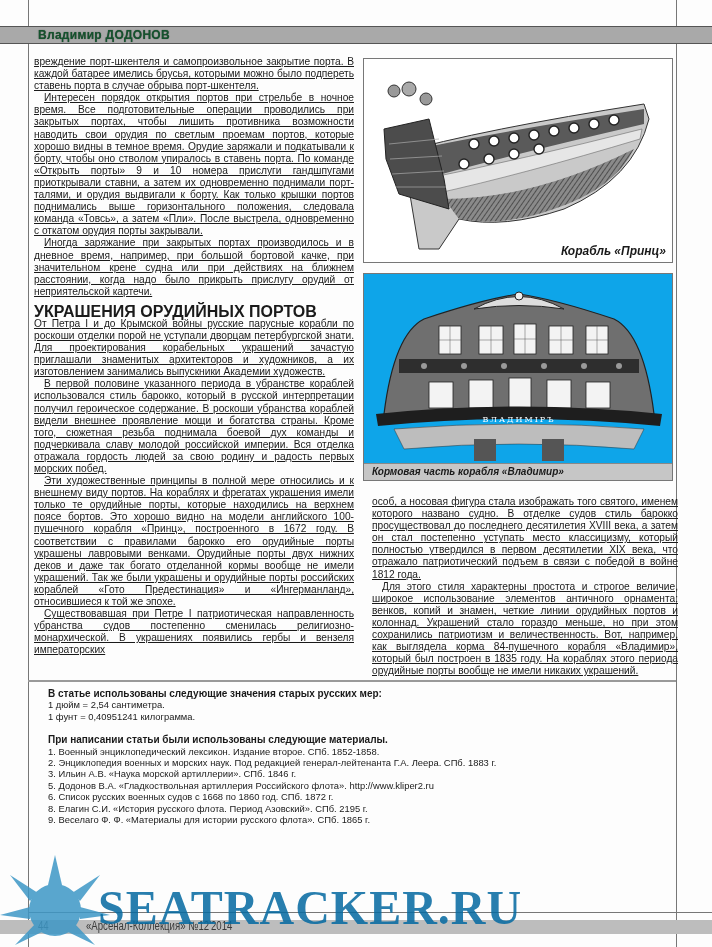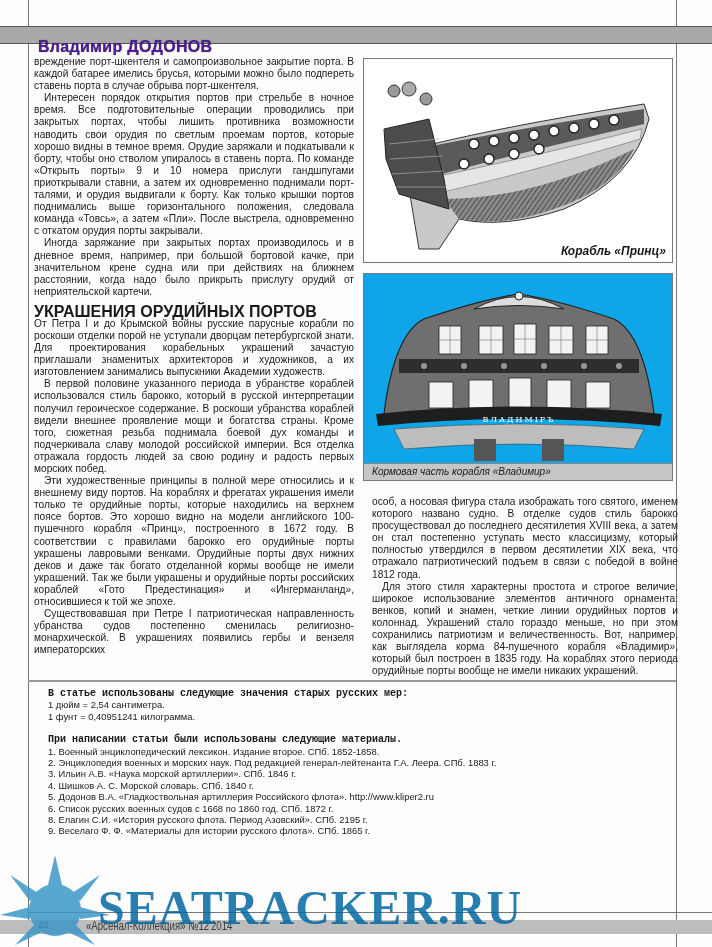--- a/index.html
+++ b/index.html
@@ -2,37 +2,37 @@
 <html><head>
 <meta charset="utf-8">
 <style>
   html, body { margin:0; padding:0; }
   body { width:712px; height:947px; background:#fdfdfd; position:relative; overflow:hidden;
          font-family:"Liberation Sans", sans-serif; color:#1a1a1a; }
   .vline-left { position:absolute; left:28px; top:0; height:947px; width:1px; background:#777; }
   .vline-right { position:absolute; left:676px; top:0; height:947px; width:1px; background:#777; }
   .header-bar { position:absolute; left:0; top:26px; width:712px; height:16px; background:#a9a9a9;
                 border-top:1px solid #555; border-bottom:1px solid #555; }
-  .header-author { position:absolute; left:38px; top:12px; font-size:16px; font-weight:bold; color:#4c1d95;
+  .header-author { position:absolute; left:38px; top:0px; font-size:12px; font-weight:bold; color:#14532d;
                    letter-spacing:0.3px; line-height:16px; text-shadow:0 0 1px #444; }
   .col { position:absolute; font-size:10.2px; line-height:12.1px; text-align:justify; }
-  .col p { margin:0; text-indent:10px; }
+  .col p { margin:0; text-indent:10px;text-decoration:underline; }
   .col p.noind { text-indent:0; }
   .col h3 { margin:8px 0 0 0; font-size:16px; font-weight:bold; line-height:12px; }
   .col-left { left:34px; top:56px; width:320px; height:622px; }
   .col-right { left:372px; top:496px; width:306px; }
   .frame1 { position:absolute; left:363px; top:58px; width:308px; height:203px; border:1px solid #777; background:#fff; }
   .frame2 { position:absolute; left:363px; top:273px; width:308px; height:206px; border:1px solid #777; background:#0ea5e9; }
   .cap1 { position:absolute; right:6px; bottom:4px; font-size:12px; font-weight:bold; font-style:italic; }
   .cap2 { position:absolute; left:0; bottom:0; width:308px; height:16px; background:#c6c6c6; border-top:1px solid #888; }
-  .cap2 span { position:absolute; left:8px; top:2px; font-size:10px; font-weight:normal; font-style:italic; }
+  .cap2 span { position:absolute; left:8px; top:2px; font-size:10px; font-weight:bold; font-style:italic; }
   .hr-mid { position:absolute; left:28px; top:680px; width:648px; height:2px; background:#999; }
   .notes { position:absolute; left:48px; top:688px; width:620px; font-size:9.4px; line-height:11.4px; }
   .notes div { white-space:nowrap; }
-  .notes .b { font-weight:bold; font-size:10px;font-family:Liberation Mono, monospace; }
+  .notes .b { font-weight:bold; font-size:10px; }
   .gap { height:12px; }
   .hr-foot { position:absolute; left:28px; top:912px; width:684px; height:1px; background:#777; }
   .footer-bar { position:absolute; left:0; top:920px; width:712px; height:14px; background:#bdbdbd; }
   .page-num { position:absolute; left:38px; top:919px; font-size:12px; color:#3a3a3a; transform:scaleX(0.8); transform-origin:left; }
   .journal { position:absolute; left:86px; top:919px; font-size:12px; color:#3a3a3a; transform:scaleX(0.8); transform-origin:left; white-space:nowrap; }
   .watermark { position:absolute; left:0; top:855px; width:712px; height:90px; pointer-events:none; }
   .wm-text { position:absolute; left:98px; top:880px; font-family:Liberation Serif, serif; font-size:48px; font-weight:bold;
              color:#0369a1; opacity:0.85; letter-spacing:1px; white-space:nowrap; }
 </style>
 </head>
@@ -159,21 +159,20 @@
 
 <div class="notes">
   <div class="b">В статье использованы следующие значения старых русских мер:</div>
   <div>1 дюйм = 2,54 сантиметра.</div>
   <div>1 фунт = 0,40951241 килограмма.</div>
   <div class="gap"></div>
   <div class="b">При написании статьи были использованы следующие материалы.</div>
   <div>1. Военный энциклопедический лексикон. Издание второе. СПб. 1852-1858.</div>
   <div>2. Энциклопедия военных и морских наук. Под редакцией генерал-лейтенанта Г.А. Леера. СПб. 1883 г.</div>
   <div>3. Ильин А.В. «Наука морской артиллерии». СПб. 1846 г.</div>
-  <div>4. Шишков А. С. Морской словарь. СПб. 1840 г.</div>
   <div>5. Додонов В.А. «Гладкоствольная артиллерия Российского флота». http://www.kliper2.ru</div>
   <div>6. Список русских военных судов с 1668 по 1860 год. СПб. 1872 г.</div>
   <div>8. Елагин С.И. «История русского флота. Период Азовский». СПб. 2195 г.</div>
   <div>9. Веселаго Ф. Ф. «Материалы для истории русского флота». СПб. 1865 г.</div>
 </div>
 
 <div class="hr-foot"></div>
 <div class="footer-bar"></div>
 <span class="page-num">44</span>
 <span class="journal">«Арсенал-Коллекция» №12'2014</span>

